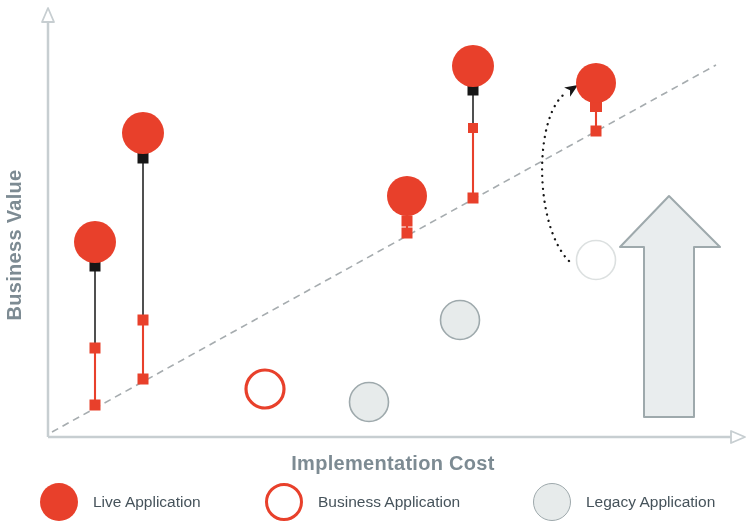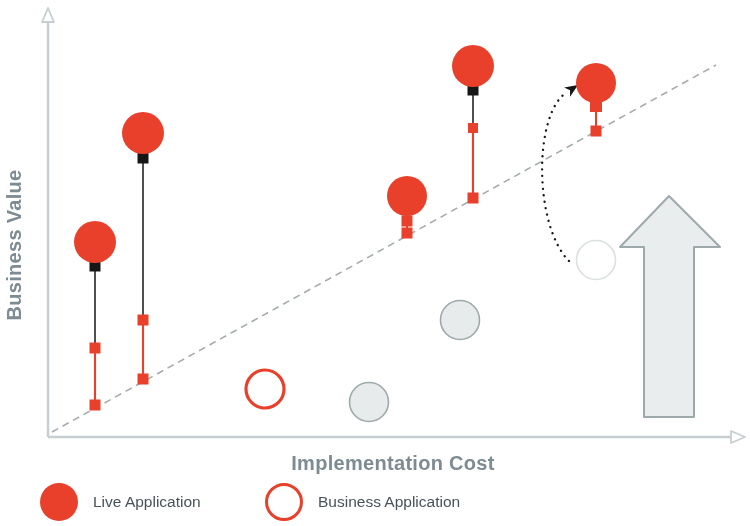--- a/index.html
+++ b/index.html
@@ -92,13 +92,17 @@
 
 <div class="legend">
   <div class="legend-item li-0">
     <span class="swatch live"></span>
     <span class="legend-label">Live Application</span>
   </div>
   <div class="legend-item li-1">
     <span class="swatch backlog"></span>
     <span class="legend-label">Business Application</span>
   </div>
+  <div class="legend-item li-2">
+    <span class="swatch legacy"></span>
+    <span class="legend-label">Legacy Application</span>
+  </div>
 </div>
 
 </body></html>

